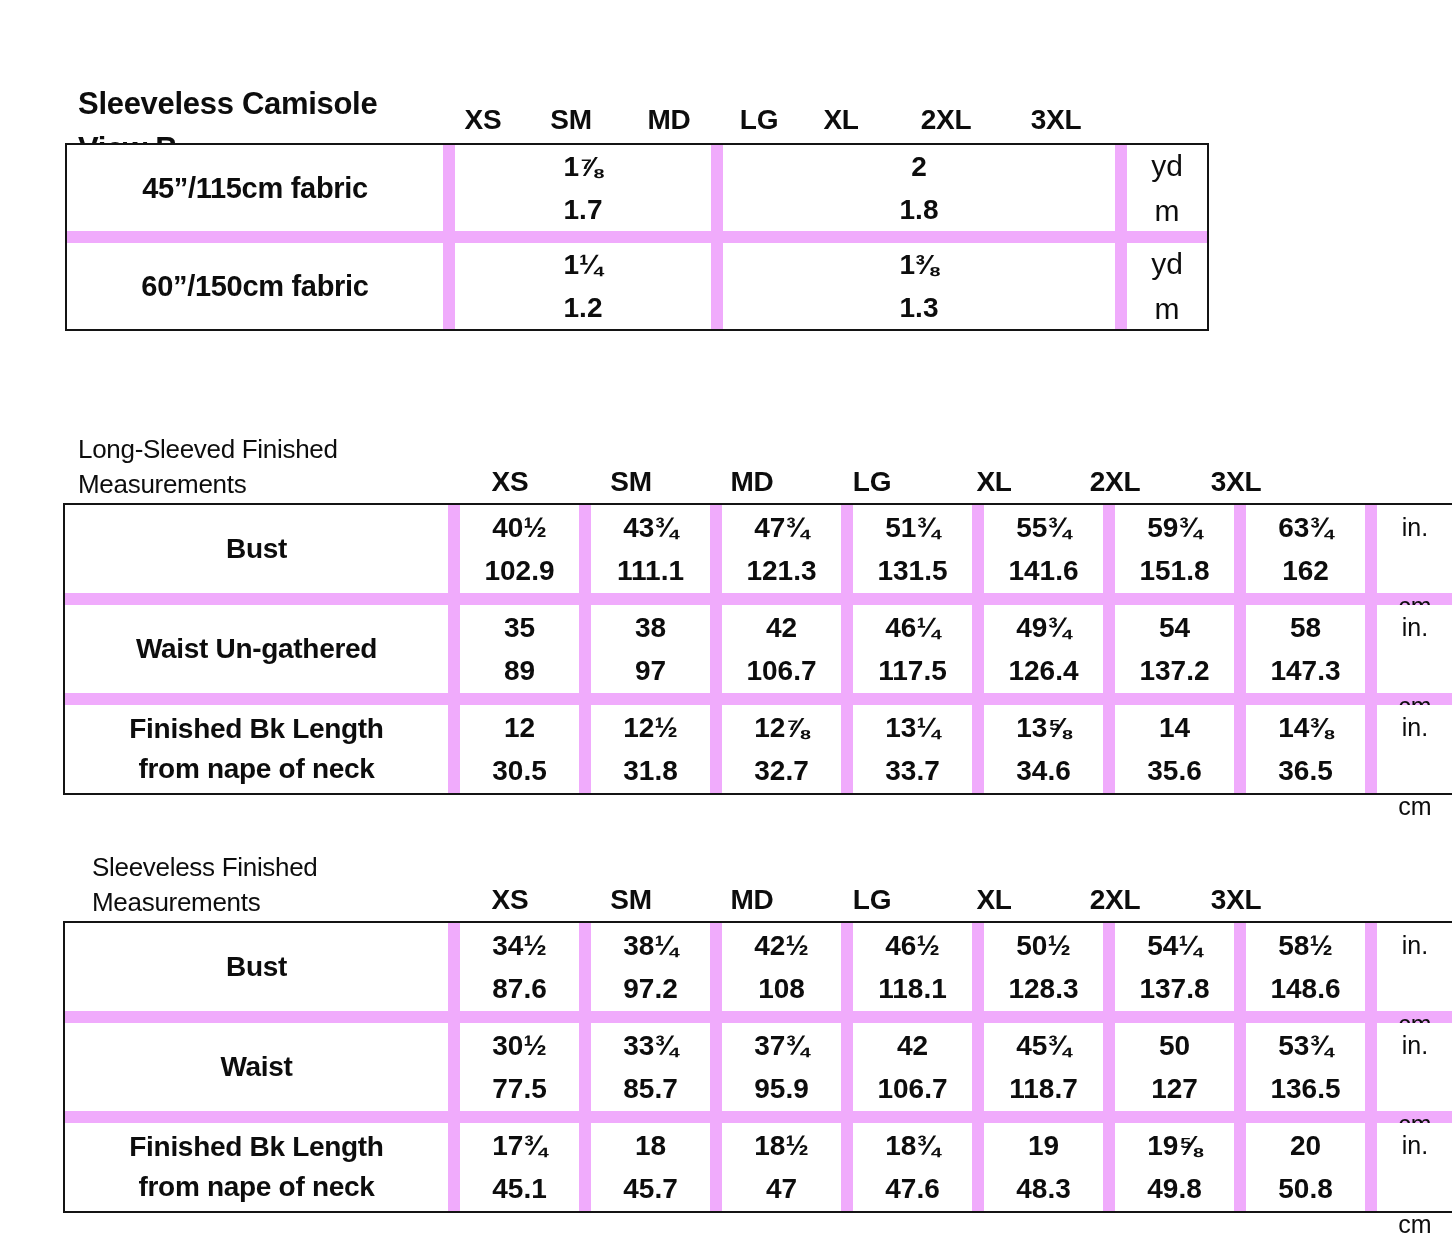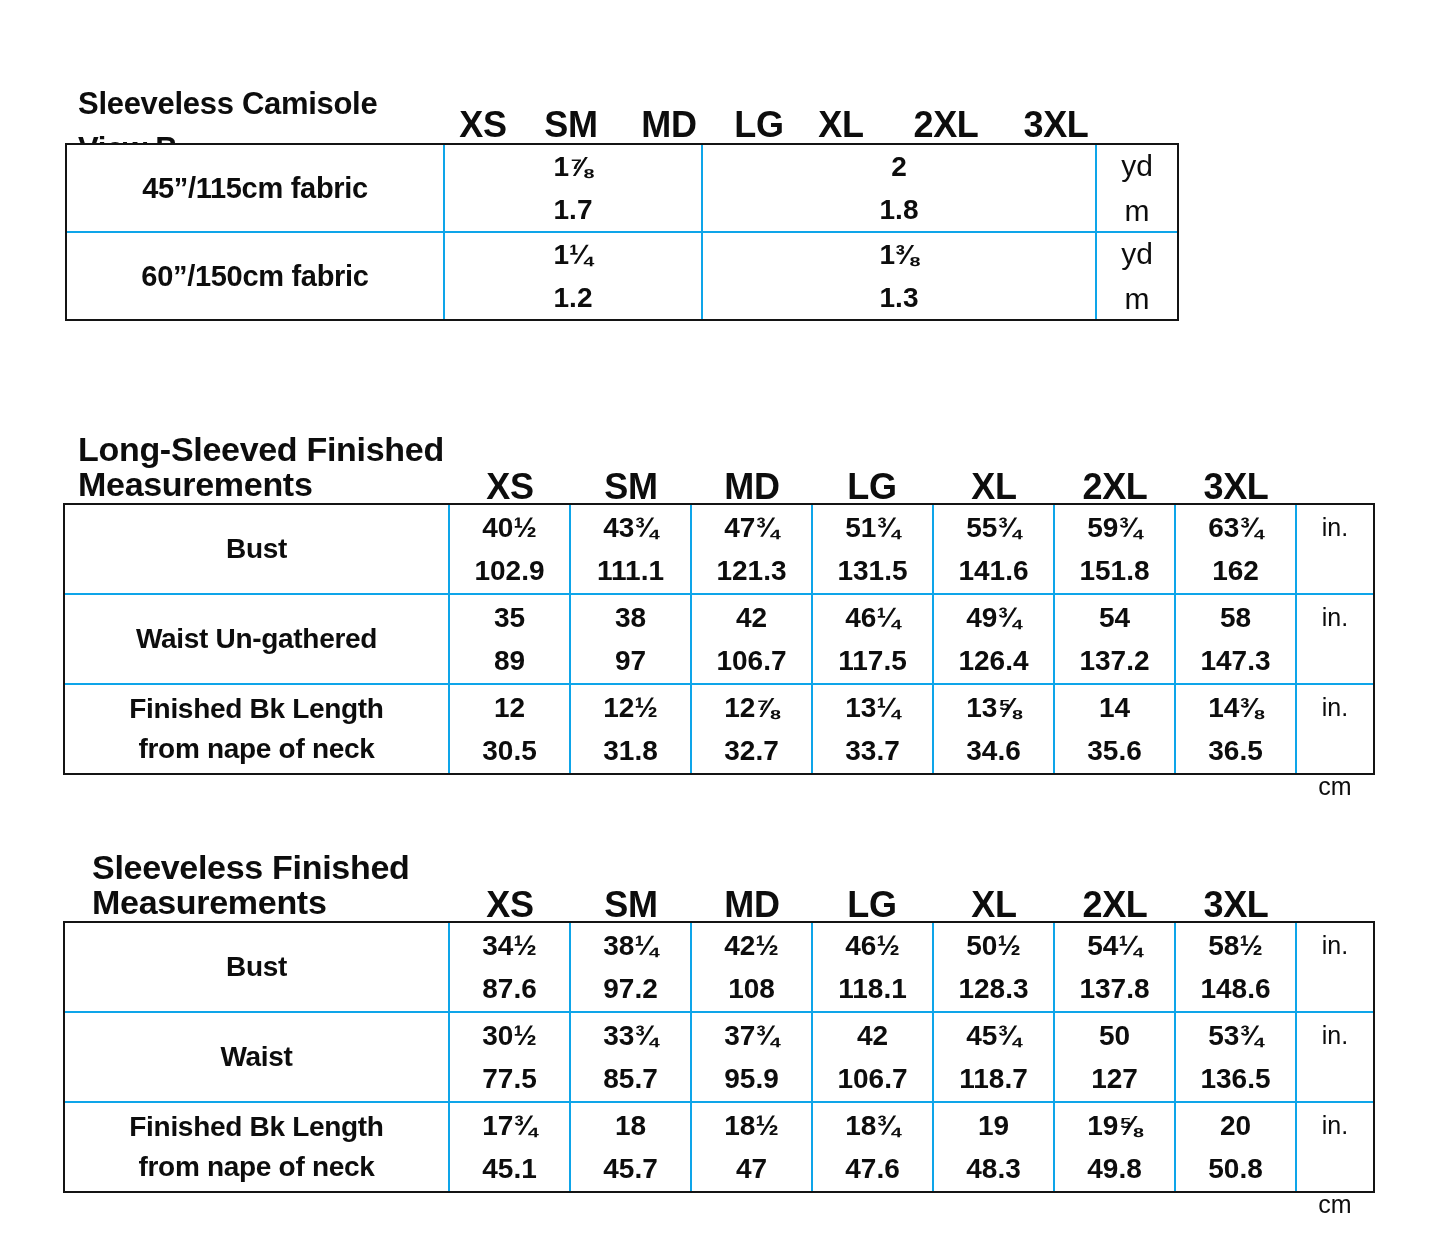--- a/index.html
+++ b/index.html
@@ -7,27 +7,27 @@
     width:1452px;height:1258px;
     background:#ffffff;
     font-family:"Liberation Sans","DejaVu Sans",sans-serif;
     color:#0d0d0d;
     position:relative;
     overflow:hidden;
   }
   .abs{position:absolute;}
   
   .doc-title{font-weight:700;font-size:31px;line-height:45px;letter-spacing:-0.3px;white-space:nowrap;margin-top:25px;}
-  .sec-title{font-weight:700;font-size:34px;line-height:35px;letter-spacing:-0.3px;white-space:nowrap;}
+  .sec-title{font-weight:400;font-size:26px;line-height:35px;letter-spacing:-0.3px;white-space:nowrap;}
   
-  .sizeh{position:absolute;transform:translateX(-50%);font-weight:700;font-size:36px;letter-spacing:-0.3px;white-space:nowrap;}
+  .sizeh{position:absolute;transform:translateX(-50%);font-weight:700;font-size:28px;letter-spacing:-0.3px;white-space:nowrap;}
   
   .gtable{
     position:absolute;display:grid;
-    background:#0ea5e9;border:2px solid #141414;gap:2px;
+    background:#f0abfc;border:2px solid #141414;gap:12px;
   }
   .cell{
     background:#ffffff;
     display:flex;flex-direction:column;align-items:center;justify-content:center;
     text-align:center;
   }
   .lab{font-weight:700;font-size:28px;line-height:40px;letter-spacing:-0.3px;white-space:nowrap;}
   .lab-big{font-weight:700;font-size:29px;line-height:40px;letter-spacing:-0.3px;white-space:nowrap;}
   .num span{font-weight:700;font-size:28px;line-height:43px;display:block;}
   .unit span{font-weight:400;font-size:25px;line-height:43px;display:block;margin-top:36px;}

